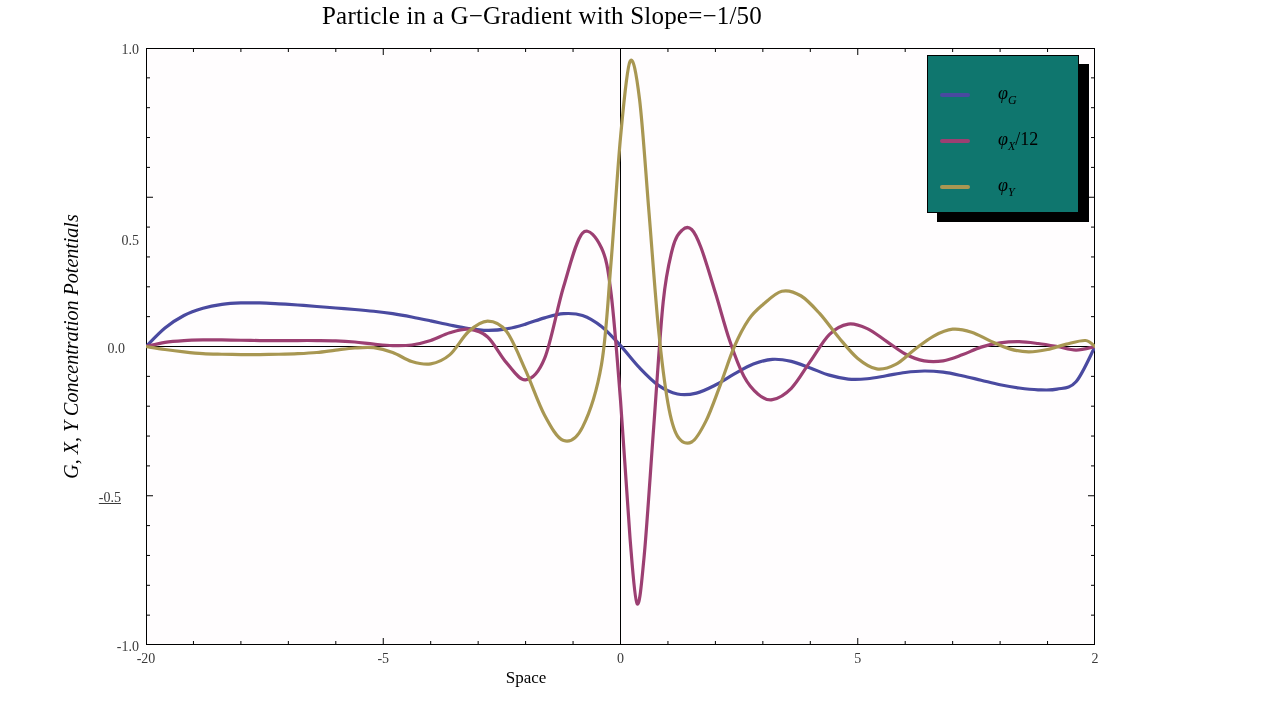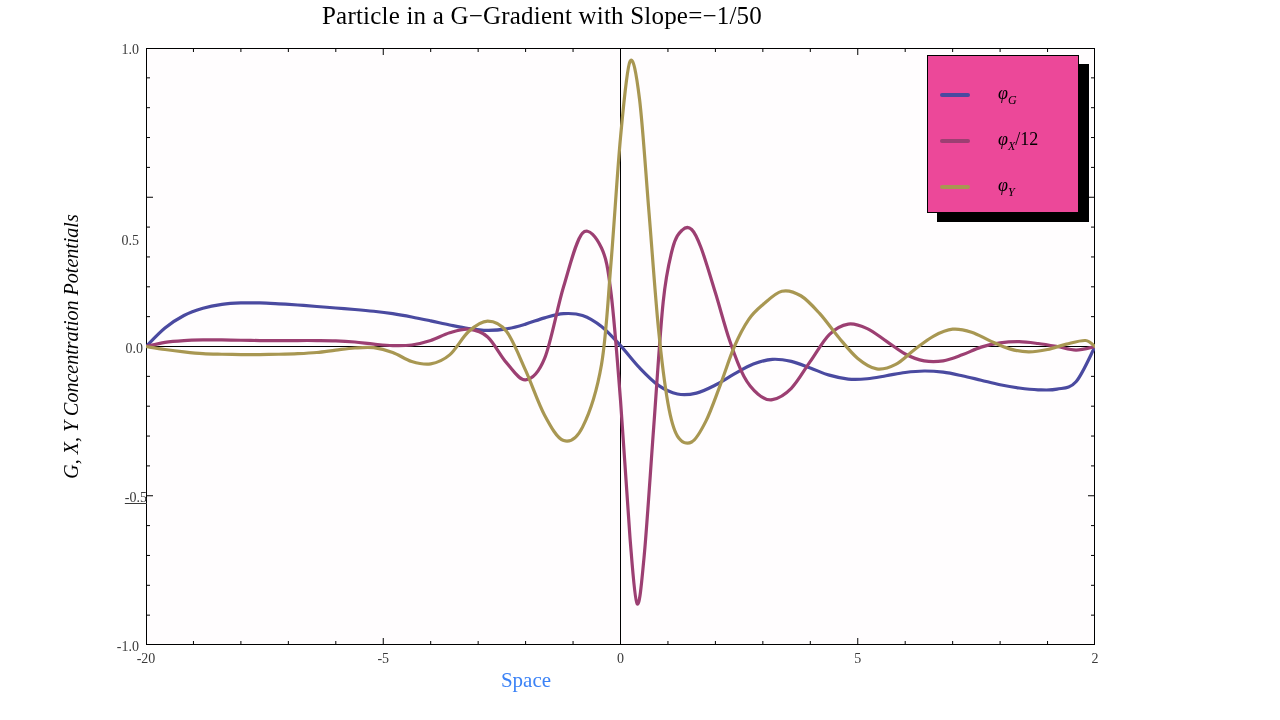--- a/index.html
+++ b/index.html
@@ -38,22 +38,22 @@
     font-size:20px;
     font-style:italic;
     color:#000;
   }
 
   
   .xlabel{
     position:absolute;
     left:0; top:668px; width:1052px;
     text-align:center;
-    font-size:21px;
-    color:#3b82f6;
+    font-size:17px;
+    color:#000000;
   }
 
   
   #plot{
     position:absolute;
     left:146px; top:48px;
     width:949px; height:597px;
   }
   #plot svg{display:block;}
 
@@ -71,21 +71,21 @@
   #legend-shadow{
     position:absolute;
     left:937px; top:64px;
     width:152px; height:158px;
     background:#000000;
   }
   #legend{
     position:absolute;
     left:927px; top:55px;
     width:152px; height:158px;
-    background:#ec4899;
+    background:#0f766e;
     border:1px solid #000000;
     box-sizing:border-box;
     padding-top:16px;
   }
   .legend-row{
     display:flex;
     align-items:center;
     height:46px;
     padding-left:12px;
   }
@@ -219,22 +219,22 @@
       </svg>
   </div>
 
   <div id="ticklabels">
       <div class="tick-lab" style="left: 126px; top: 651px; width: 40px; text-align: center;">-20</div>
       <div class="tick-lab" style="left: 363.25px; top: 651px; width: 40px; text-align: center;">-5</div>
       <div class="tick-lab" style="left: 600.5px; top: 651px; width: 40px; text-align: center;">0</div>
       <div class="tick-lab" style="left: 837.75px; top: 651px; width: 40px; text-align: center;">5</div>
       <div class="tick-lab" style="left: 1075px; top: 651px; width: 40px; text-align: center;">2</div>
       <div class="tick-lab ytick-lab" style="left: 106px; top: 639px; width: 33px;">-1.0</div>
-      <div class="tick-lab ytick-lab" style="left: 114px; top: 489.75px; width: 33px; text-decoration: underline;">-0.5</div>
-      <div class="tick-lab ytick-lab" style="left: 110px; top: 340.5px; width: 33px;">0.0</div>
+      <div class="tick-lab ytick-lab" style="left: 88px; top: 489.75px; width: 33px; text-decoration: underline;">-0.5</div>
+      <div class="tick-lab ytick-lab" style="left: 92px; top: 340.5px; width: 33px;">0.0</div>
       <div class="tick-lab ytick-lab" style="left: 106px; top: 191.25px; width: 33px; margin-top: 42px;">0.5</div>
       <div class="tick-lab ytick-lab" style="left: 106px; top: 42px; width: 33px;">1.0</div>
     </div>
 
   <div id="legend-shadow"></div>
   <div id="legend">
       <div class="legend-row">
         <span class="legend-swatch" style="background: rgb(74, 74, 160);"></span>
         <span class="legend-text"><span>φ</span><span class="sub">G</span><span class="num"></span></span>
       </div>

